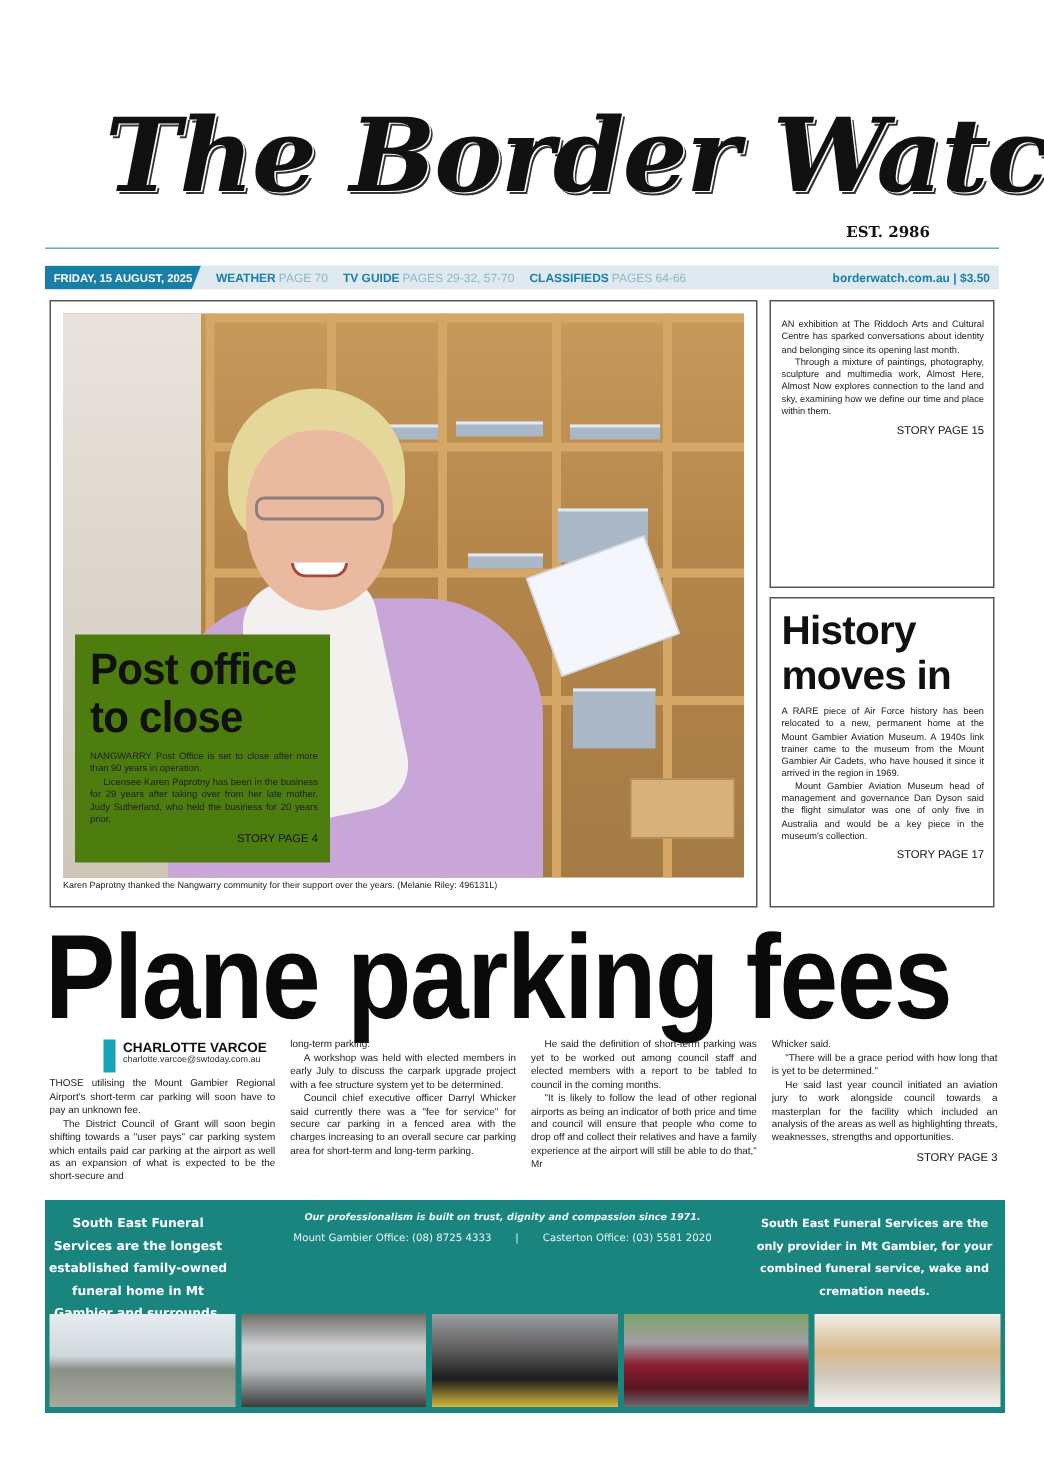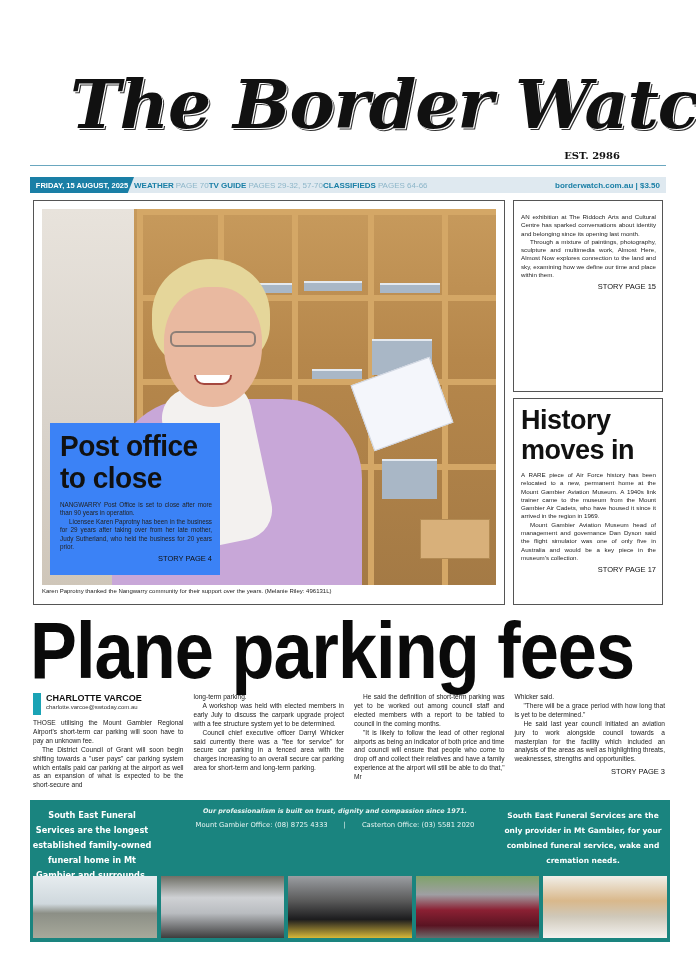--- a/index.html
+++ b/index.html
@@ -13,21 +13,21 @@
     .est { position: absolute; right: 76px; top: 150px; font-family: "DejaVu Serif", serif;
       font-weight: bold; font-size: 10px; color: #111; }
     .rule-top { position: absolute; left: 30px; top: 165px; width: 636px; height: 1px; background: #6aa7bf; }
 
     .infobar { position: absolute; left: 30px; top: 177px; width: 636px; height: 16px;
       background: #dfe9f0; display: flex; align-items: center; font-size: 8px; font-weight: bold;
       font-family: "Liberation Sans", sans-serif; }
     .date-tab { background: #1a7fa6; color: #fff; height: 16px; width: 104px;
       display: flex; align-items: center; justify-content: center; font-size: 7.5px;
       clip-path: polygon(0 0, 100% 0, 94% 100%, 0 100%); }
-    .info-item { margin-left: 0; color: #1a7fa6; white-space: nowrap; }
+    .info-item { margin-left: 10px; color: #1a7fa6; white-space: nowrap; }
     .info-item .pg { color: #8db6c9; font-weight: normal; margin-left: 2px; }
     .info-right { margin-left: auto; margin-right: 6px; color: #1a7fa6; }
 
     .photo-box { position: absolute; left: 33px; top: 200px; width: 472px; height: 405px;
       border: 1px solid #555; background: #fff; }
     .photo { position: absolute; left: 8px; top: 8px; width: 454px; height: 376px; overflow: hidden;
       background: linear-gradient(180deg, #c79a5c 0%, #b6874b 40%, #a47a45 100%); }
     .photo .left-wall { position: absolute; left: 0; top: 0; width: 92px; height: 376px;
       background: linear-gradient(180deg, #e8e3dc, #d8d2ca 60%, #cfc6b9); }
     .shelf-h { position: absolute; left: 95px; height: 6px; width: 360px; background: #d4a766; }
@@ -44,21 +44,21 @@
     .scarf { position: absolute; left: 130px; top: 175px; width: 90px; height: 160px; background: #f3f1ef;
       border-radius: 30px; transform: rotate(-12deg); }
     .cardigan { position: absolute; left: 70px; top: 190px; width: 250px; height: 200px;
       background: #c8a7d8; border-radius: 80px 80px 0 0; }
     .envelope { position: absolute; left: 318px; top: 160px; width: 84px; height: 70px;
       background: #f4f6fb; transform: rotate(-20deg); border: 1px solid #cfd5e0; }
     .parcel { position: absolute; left: 378px; top: 310px; width: 70px; height: 40px;
       background: #d8b07a; border: 1px solid #b38b53; }
 
     .story-card { position: absolute; left: 50px; top: 423px; width: 170px; height: 152px;
-      background: #3b82f6; padding: 8px 8px 0 10px; }
+      background: #4d7c0f; padding: 8px 8px 0 10px; }
     .story-card h2 { font-family: "Liberation Sans", sans-serif; font-weight: bold; font-size: 28px;
       line-height: 30px; letter-spacing: -0.5px; transform: scaleY(1.05); transform-origin: top left; }
     .body-text { font-family: "Liberation Sans", sans-serif; font-size: 6.3px; line-height: 8.4px;
       text-align: justify; color: #222; }
     .body-text p { text-indent: 9px; }
     .body-text p.first { text-indent: 0; }
     .story-card .body-text { margin-top: 10px; }
     .story-link { font-weight: normal; font-size: 7.5px; text-align: right; margin-top: 3px;
       font-family: "Liberation Sans", sans-serif; }
     .caption { position: absolute; left: 8px; top: 387px; font-size: 6px; color: #222;
@@ -73,21 +73,21 @@
     .side-2 { top: 398px; height: 207px; }
 
     .headline { position: absolute; left: 30px; top: 605px; width: 640px; height: 86px;
       font-family: "Liberation Sans", sans-serif; font-weight: bold; font-size: 74px;
       line-height: 86px; letter-spacing: -1px; white-space: nowrap; color: #0a0a0a;
       transform: scaleX(0.95) scaleY(1.08); transform-origin: left top; }
 
     .columns { position: absolute; left: 33px; top: 693px; width: 632px; height: 105px;
       display: flex; gap: 10px; }
     .col { flex: 1; }
-    .byline { display: flex; align-items: flex-start; gap: 5px; margin-bottom: 4px; }
+    .byline { display: flex; align-items: flex-start; gap: 5px; margin-bottom: 4px; margin-left: 36px; }
     .byline-bar { width: 8px; height: 22px; background: #1aa3b5; }
     .byline-name { font-weight: bold; font-size: 9px; font-family: "Liberation Sans", sans-serif; }
     .byline-email { font-size: 6px; color: #333; margin-top: 1px; }
     .columns .body-text { font-size: 6.6px; line-height: 8.9px; }
 
     .ad { position: absolute; left: 30px; top: 800px; width: 640px; height: 142px; background: #1a847f; }
     .ad-left, .ad-right { position: absolute; top: 8px; color: #fff; font-weight: bold; font-size: 8.2px;
       line-height: 15px; text-align: center; font-family: "DejaVu Sans", sans-serif; }
     .ad-left { left: 2px; width: 120px; }
     .ad-right { left: 468px; width: 170px; font-size: 7.5px; }

